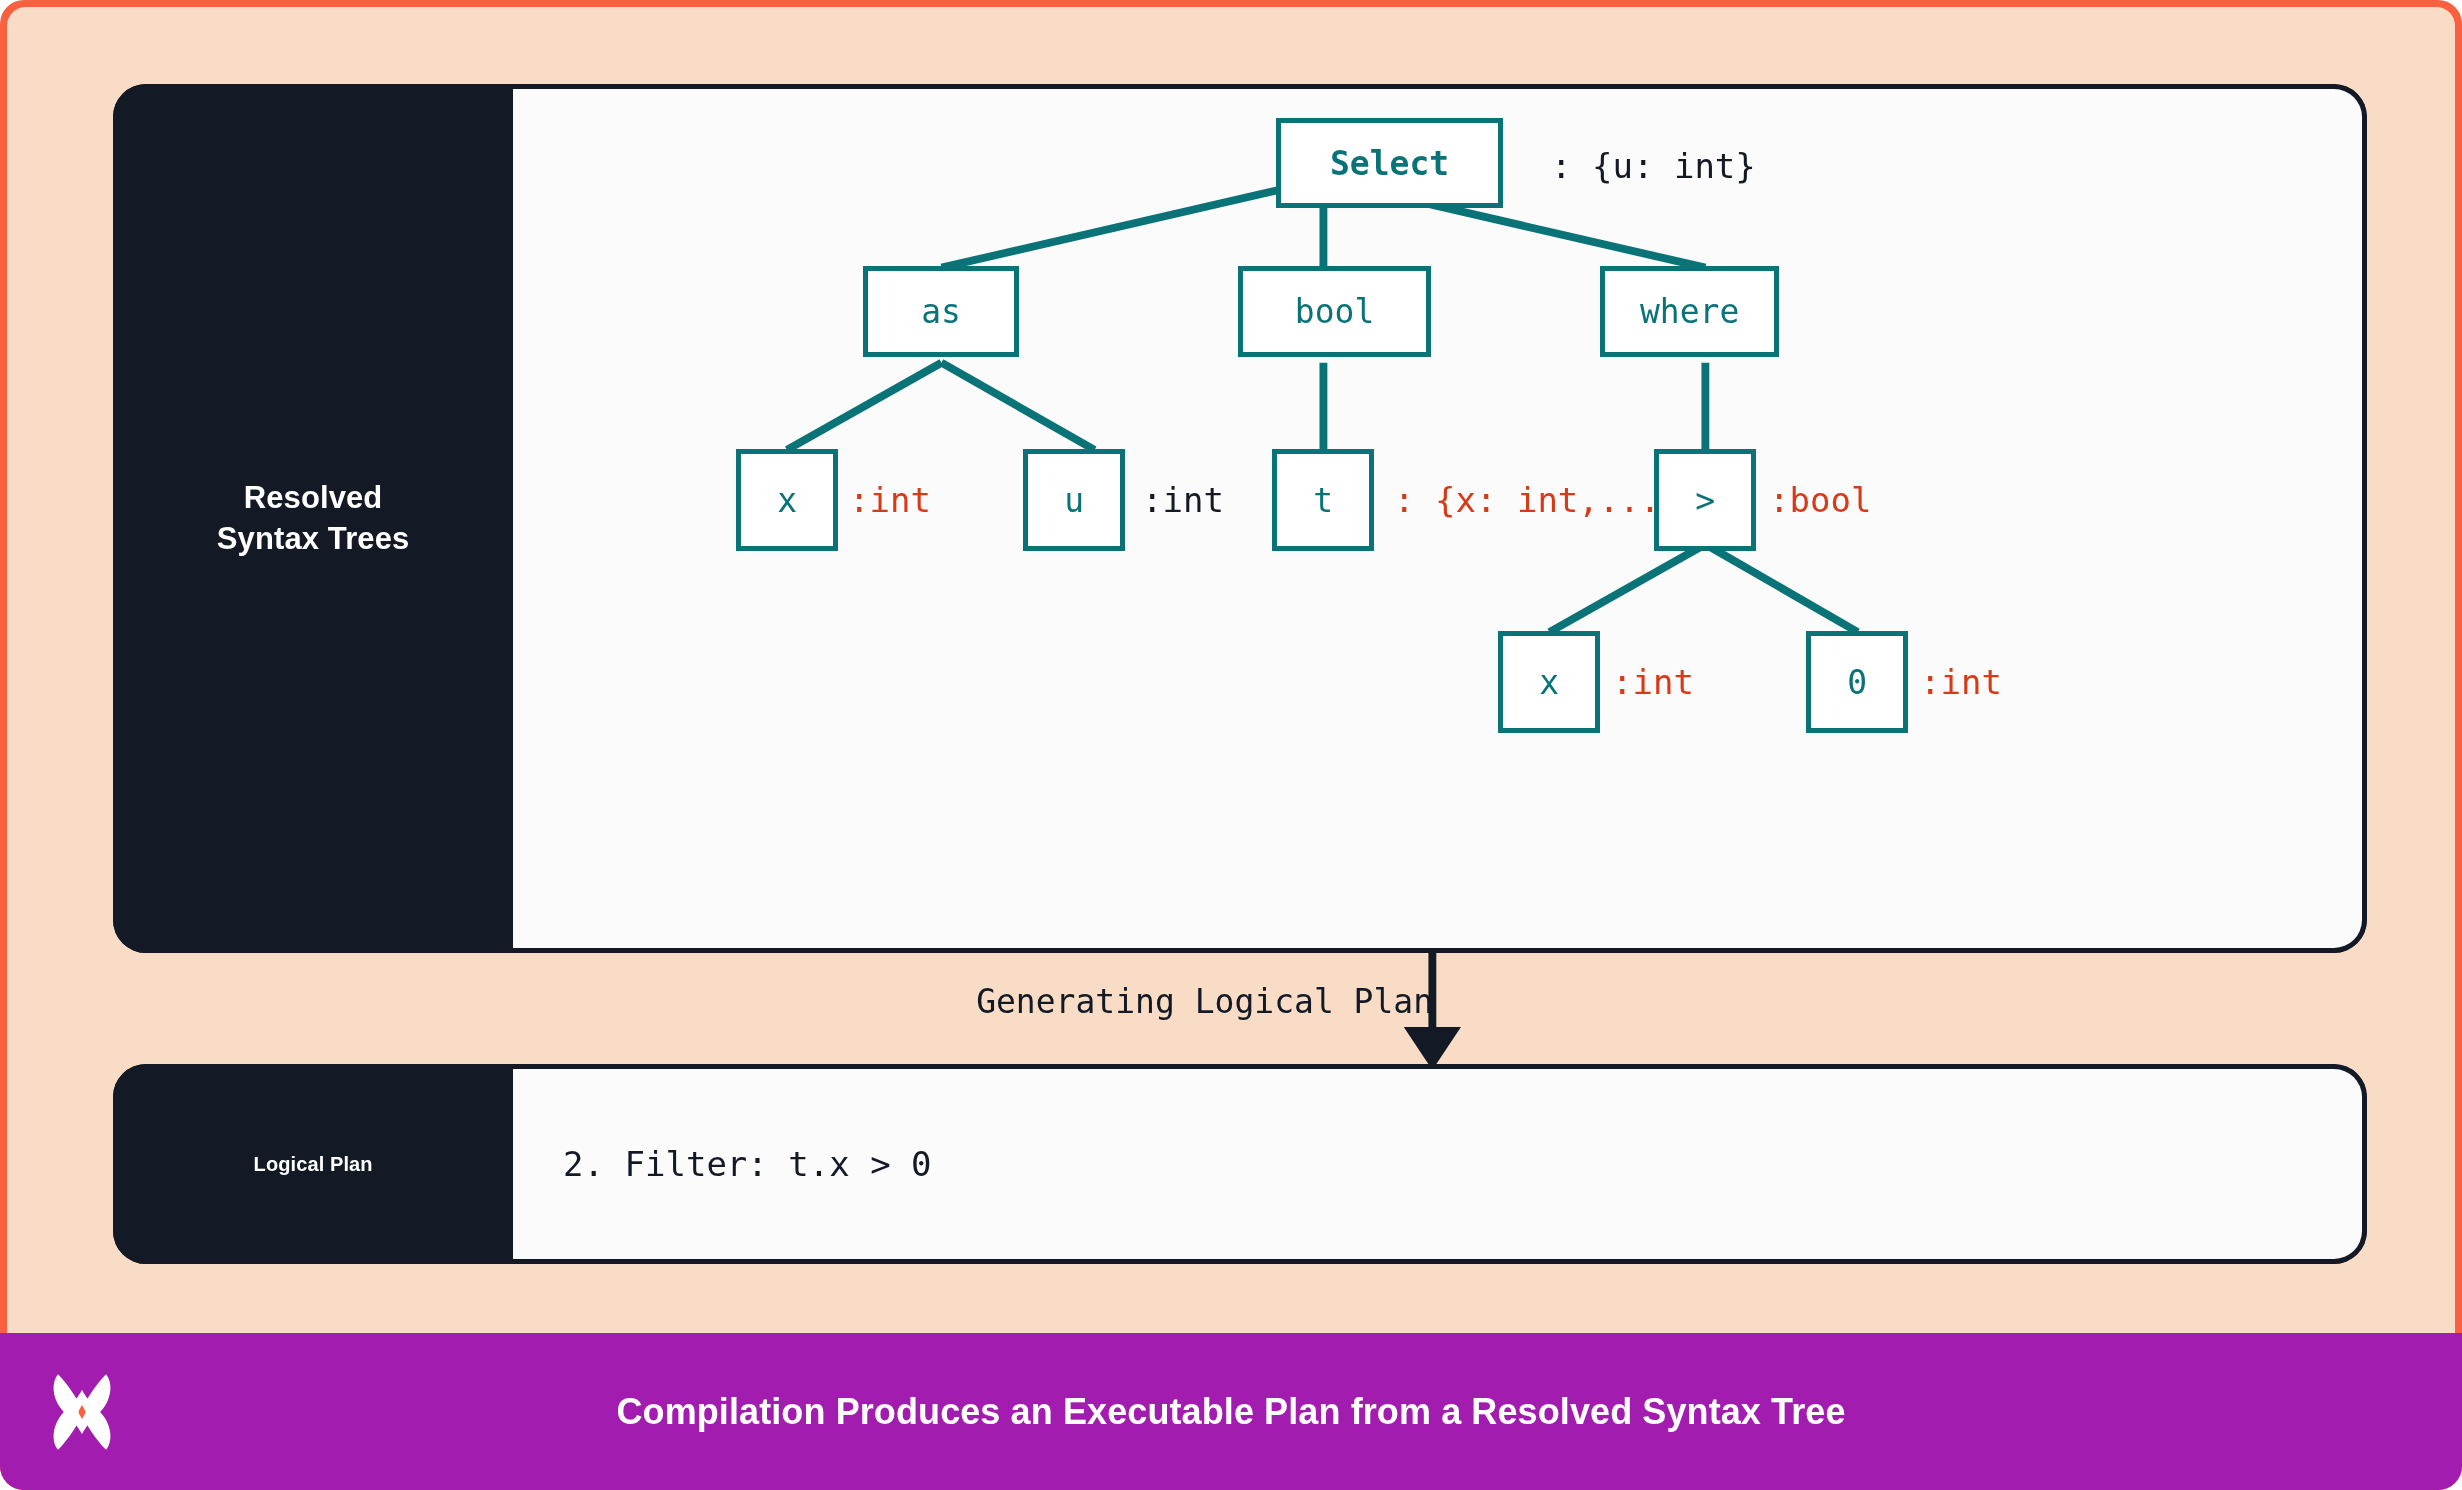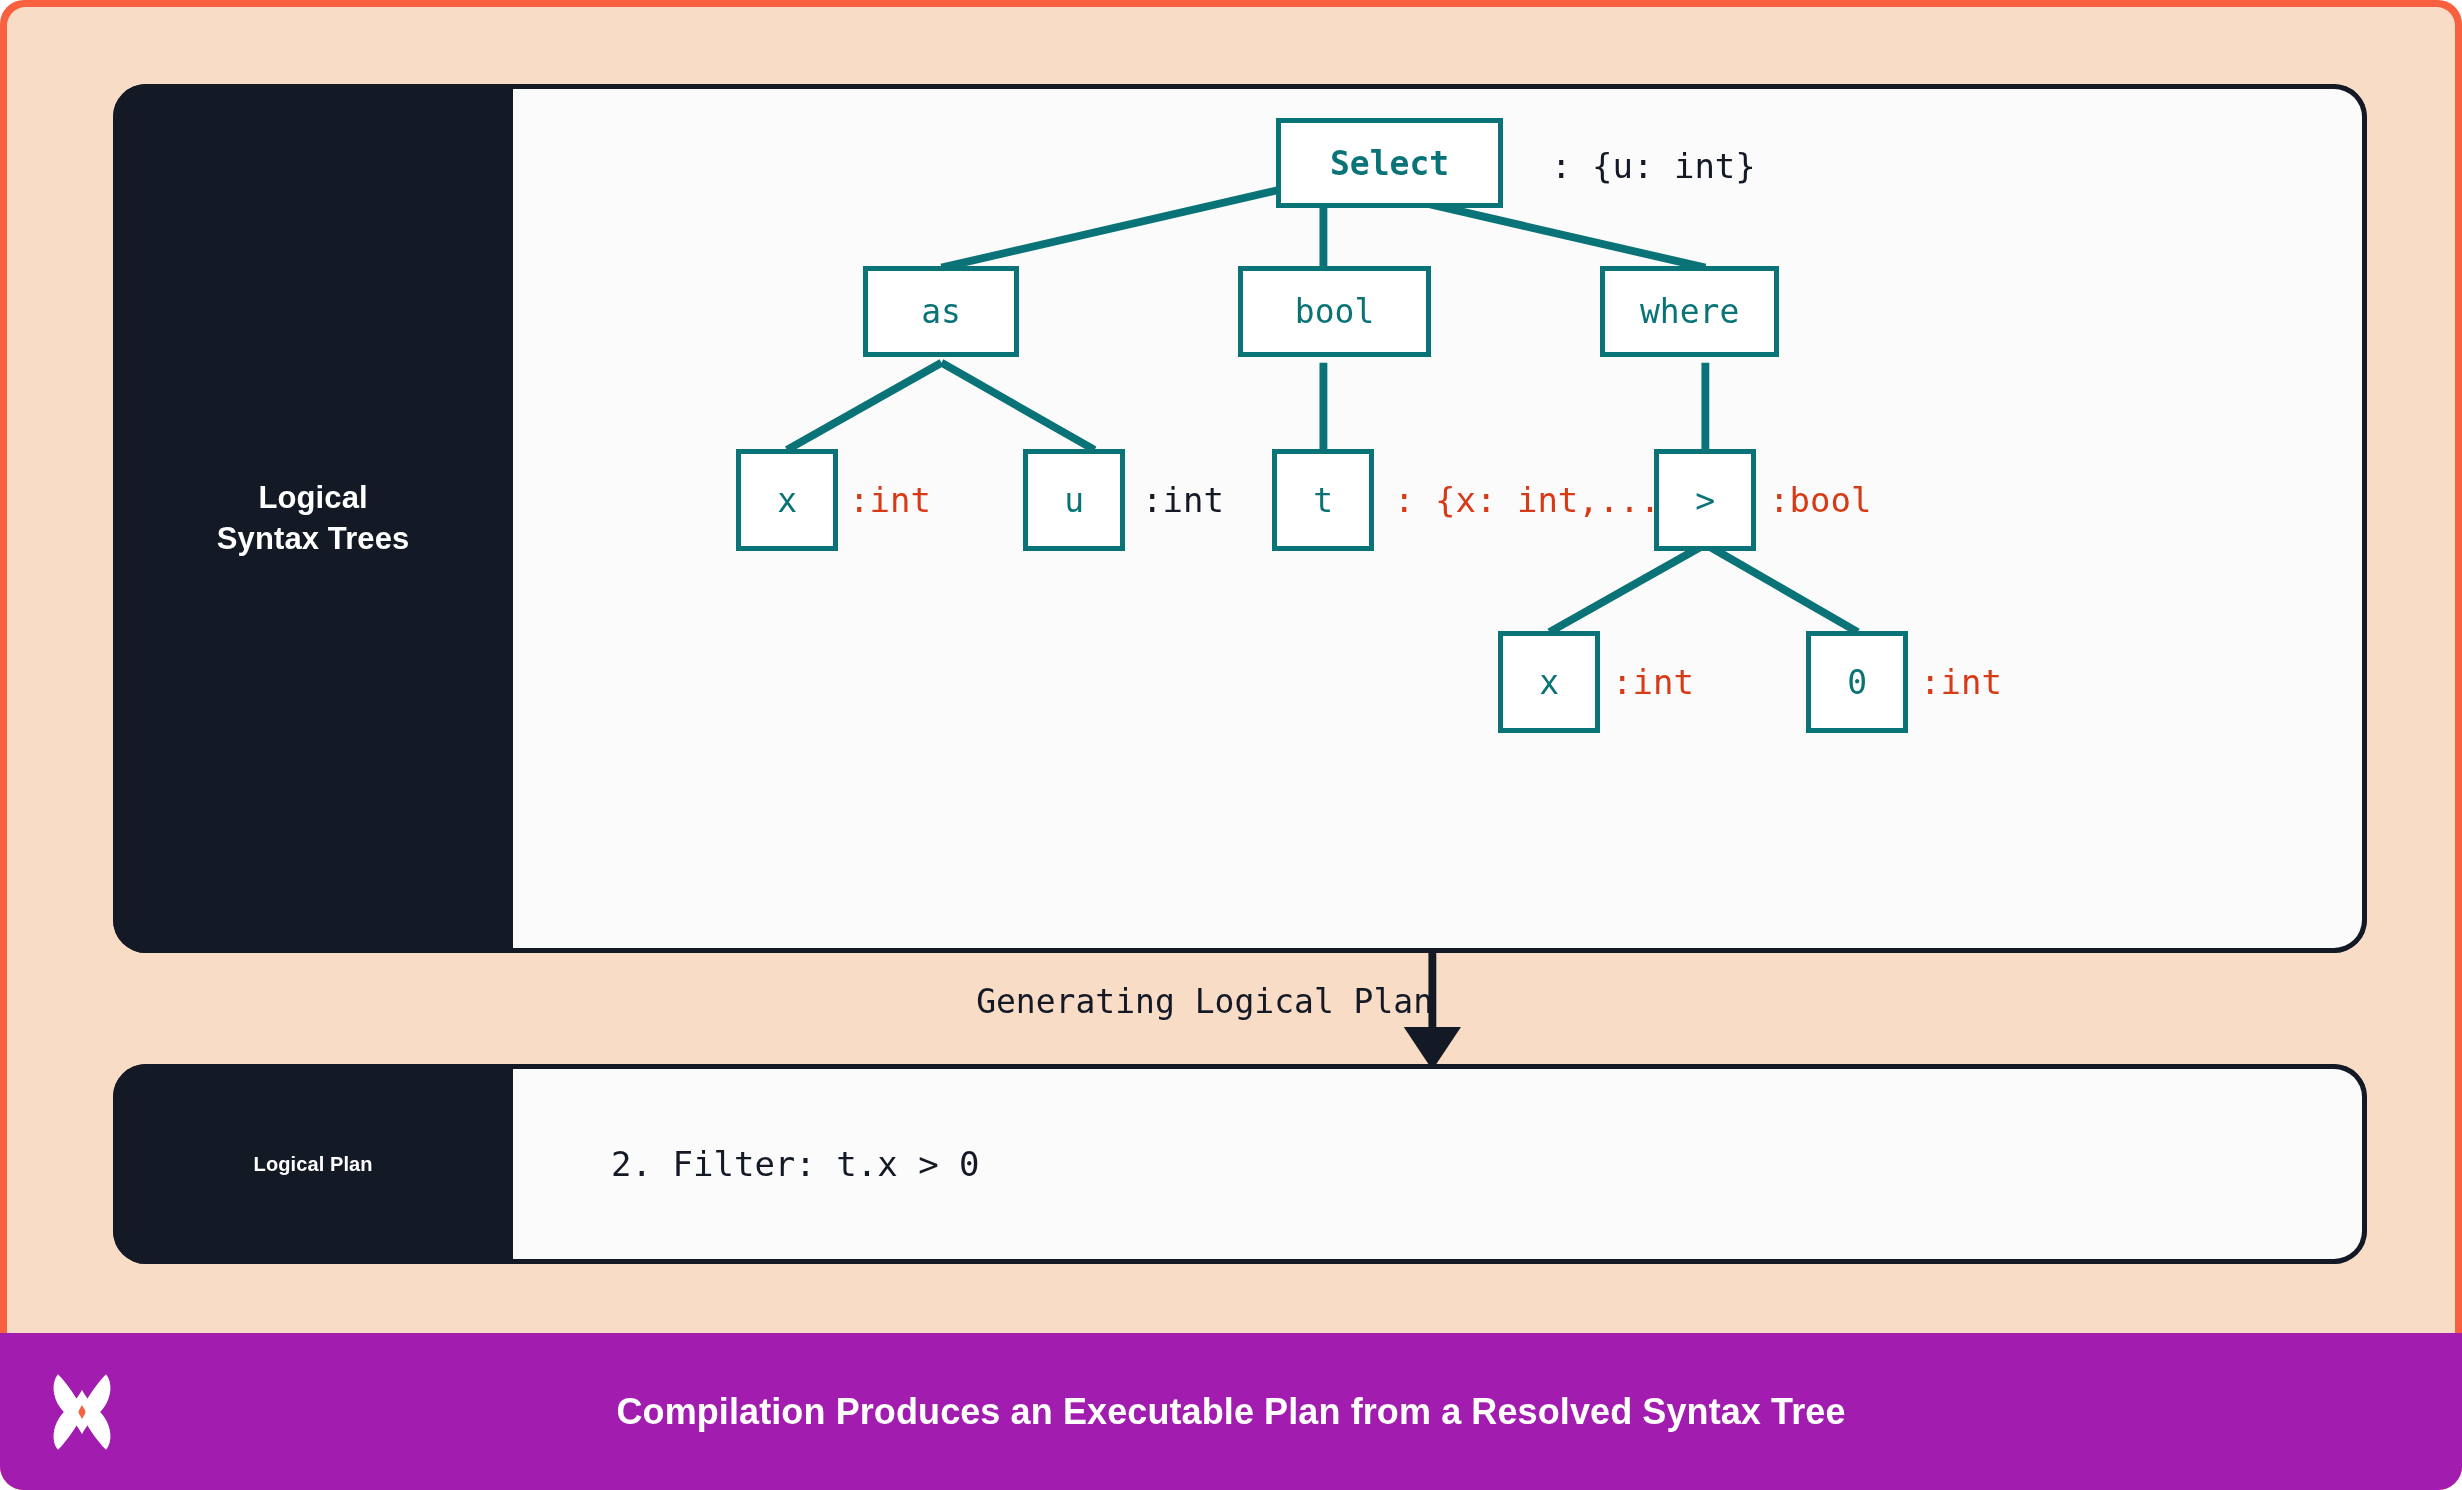--- a/index.html
+++ b/index.html
@@ -127,21 +127,21 @@
 
   
   #plan-list {
     padding-left: 50px;
     font-family: "DejaVu Sans Mono", monospace;
     font-size: 34px;
     line-height: 1.42;
     color: #141926;
     white-space: pre;
   }
-  .plan-row { display: block; margin-left: 48px; }
+  .plan-row { display: block; }
 
   
   #footer {
     position: absolute;
     left: 0; top: 1333px;
     width: 2462px; height: 157px;
     background: #a21caf;
     display: flex;
     align-items: center;
   }
@@ -166,21 +166,21 @@
 <body>
 
 <div id="frame">
 
   <div id="canvas">
 
     <div class="panel" id="panel-rst">
 
       <div class="panel-label">
         <span>
-          <span>Logical</span><br>
+          <span>Resolved</span><br>
           <span>Syntax Trees</span>
         </span>
       </div>
 
       <div class="panel-body">
         <div id="tree">
 
           <svg id="tree-svg" viewBox="0 0 2585 1202" preserveAspectRatio="none">
             <g stroke="#0A7377" stroke-width="11" fill="none" stroke-linecap="butt">
 

